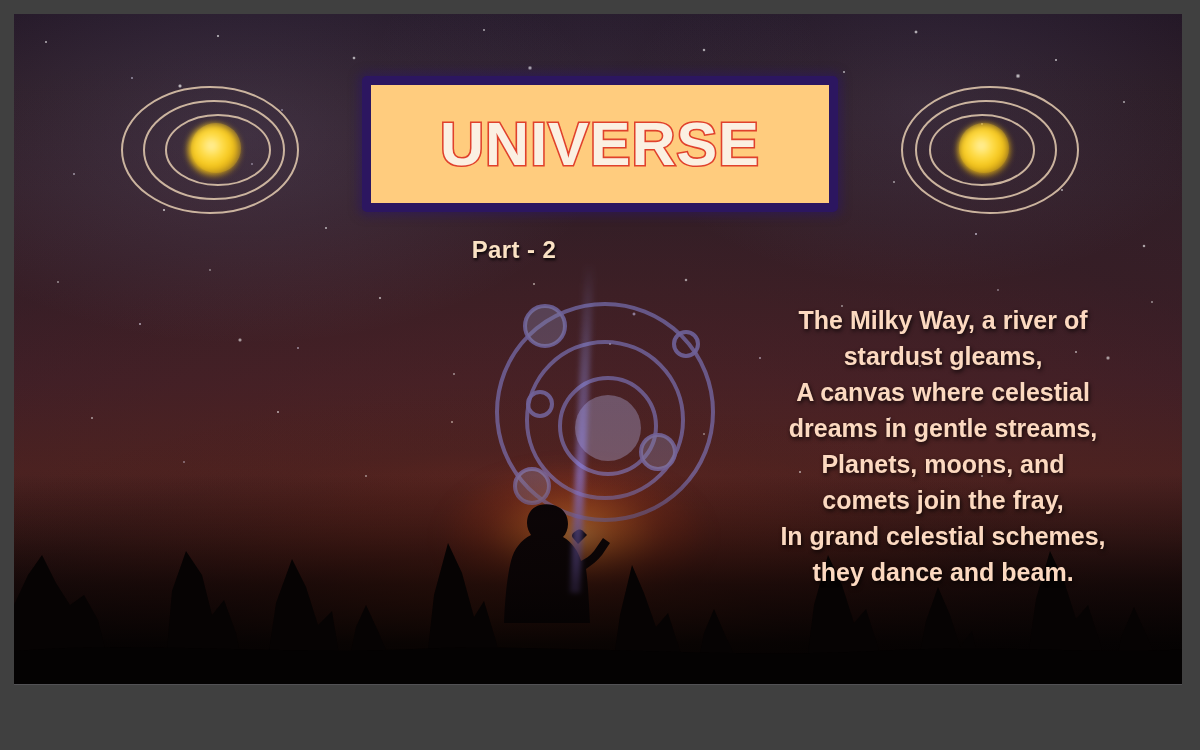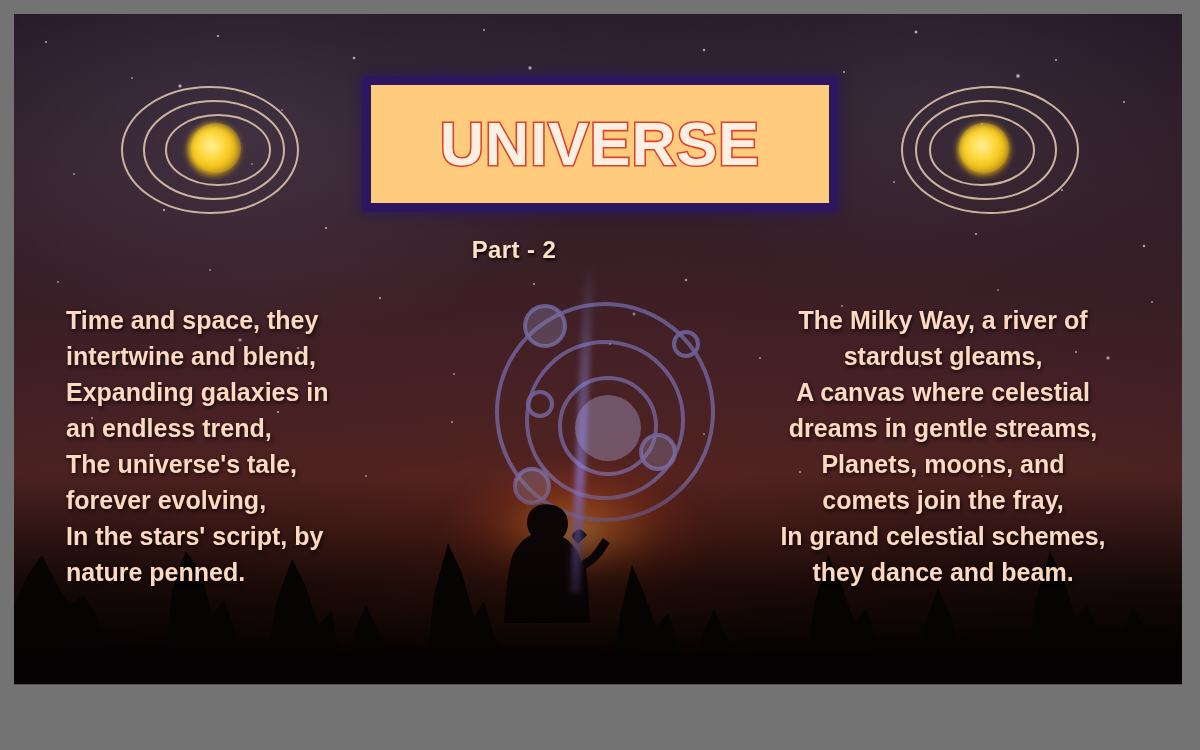--- a/index.html
+++ b/index.html
@@ -12,21 +12,21 @@
     height: 750px;
     overflow: hidden;
     font-family: "Liberation Sans", sans-serif;
   }
 
   
   #slide-root {
     position: relative;
     width: 1200px;
     height: 750px;
-    background: #737373;
+    background: #404040;
   }
 
   
   #slide-photo {
     position: absolute;
     left: 14px;
     top: 14px;
     width: 1168px;
     height: 671px;
     overflow: hidden;
@@ -384,28 +384,20 @@
     <circle cx="86" cy="66" r="25" fill="#f5c518" opacity="0.28"></circle>
   </svg>
   <div class="orbit-sun" style="position:absolute; left:958px; top:124px; margin:0; width:52px; height:52px;"></div>
 
   <div id="title-plaque">
     <div id="title-text">UNIVERSE</div>
   </div>
 
   <div id="subtitle">Part - 2</div>
 
-  <div class="poem" id="poem-left">Time and space, they
-intertwine and blend,
-Expanding galaxies in
-an endless trend,
-The universe's tale,
-forever evolving,
-In the stars' script, by
-nature penned.</div>
   <div class="poem" id="poem-right">The Milky Way, a river of
 stardust gleams,
 A canvas where celestial
 dreams in gentle streams,
 Planets, moons, and
 comets join the fray,
 In grand celestial schemes,
 they dance and beam.</div>
 
 </div>

